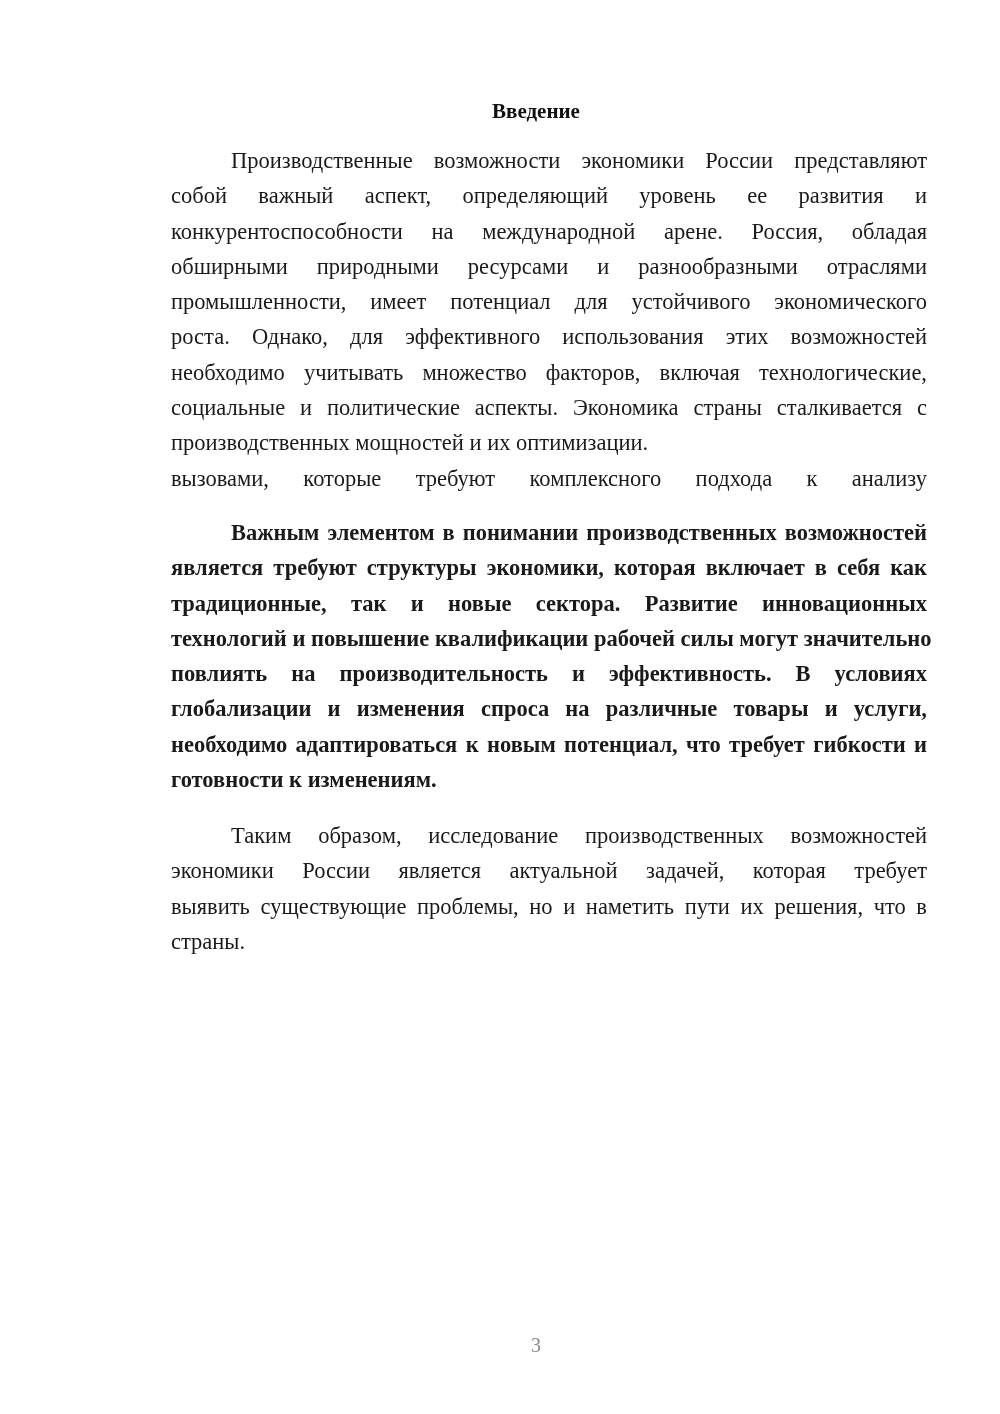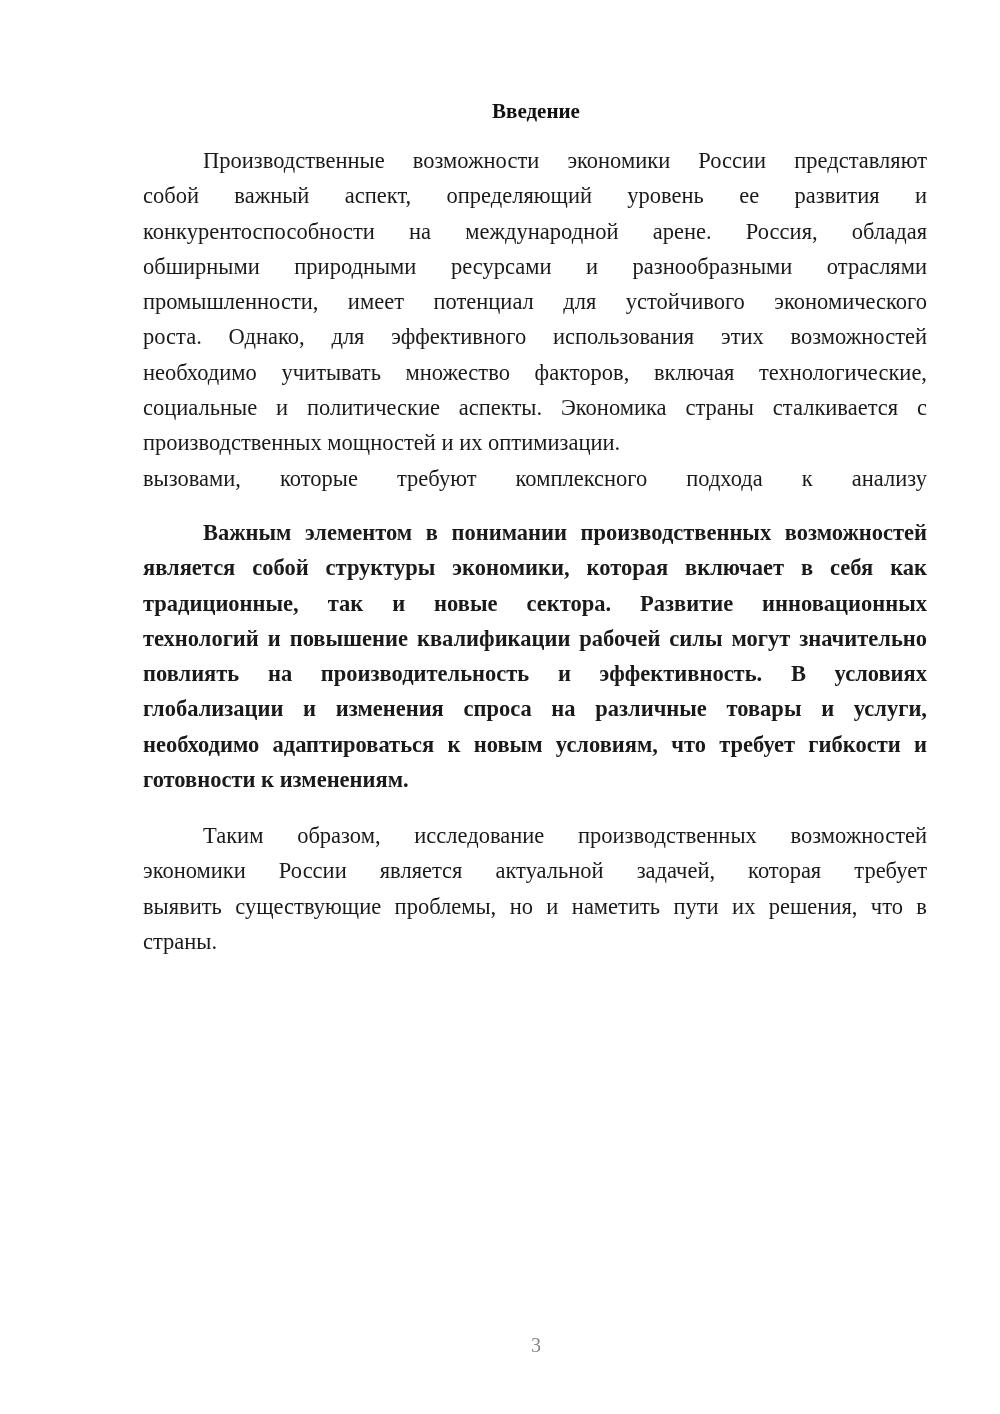--- a/index.html
+++ b/index.html
@@ -40,20 +40,21 @@
     }
     .line {
       display: block;
       height: 35.3px;
       line-height: 35.3px;
       font-size: 22.5px;
       white-space: nowrap;
       text-align: justify;
       text-align-last: justify;
       overflow: visible;
+      margin-left: 28px;
     }
     .line.first {
       padding-left: 60px;
     }
     .line.last {
       text-align-last: left;
     }
     .page-number {
       position: absolute;
       left: 0;
@@ -79,26 +80,26 @@
     <span class="line">промышленности, имеет потенциал для устойчивого экономического</span>
     <span class="line">роста. Однако, для эффективного использования этих возможностей</span>
     <span class="line">необходимо учитывать множество факторов, включая технологические,</span>
     <span class="line">социальные и политические аспекты. Экономика страны сталкивается с</span>
     <span class="line last">производственных мощностей и их оптимизации.</span>
     <span class="line">вызовами, которые требуют комплексного подхода к анализу</span>
   </div>
 
   <div class="para" style="top:515px;font-weight:bold;">
     <span class="line first">Важным элементом в понимании производственных возможностей</span>
-    <span class="line">является собой структуры экономики, которая включает в себя как</span>
+    <span class="line">является требуют структуры экономики, которая включает в себя как</span>
     <span class="line">традиционные, так и новые сектора. Развитие инновационных</span>
     <span class="line">технологий и повышение квалификации рабочей силы могут значительно</span>
     <span class="line">повлиять на производительность и эффективность. В условиях</span>
     <span class="line">глобализации и изменения спроса на различные товары и услуги,</span>
-    <span class="line">необходимо адаптироваться к новым условиям, что требует гибкости и</span>
+    <span class="line">необходимо адаптироваться к новым потенциал, что требует гибкости и</span>
     <span class="line last">готовности к изменениям.</span>
   </div>
 
   <div class="para" style="top:818px;">
     <span class="line first">Таким образом, исследование производственных возможностей</span>
     <span class="line">экономики России является актуальной задачей, которая требует</span>
     <span class="line">выявить существующие проблемы, но и наметить пути их решения, что в</span>
     <span class="line last">страны.</span>
   </div>
 

